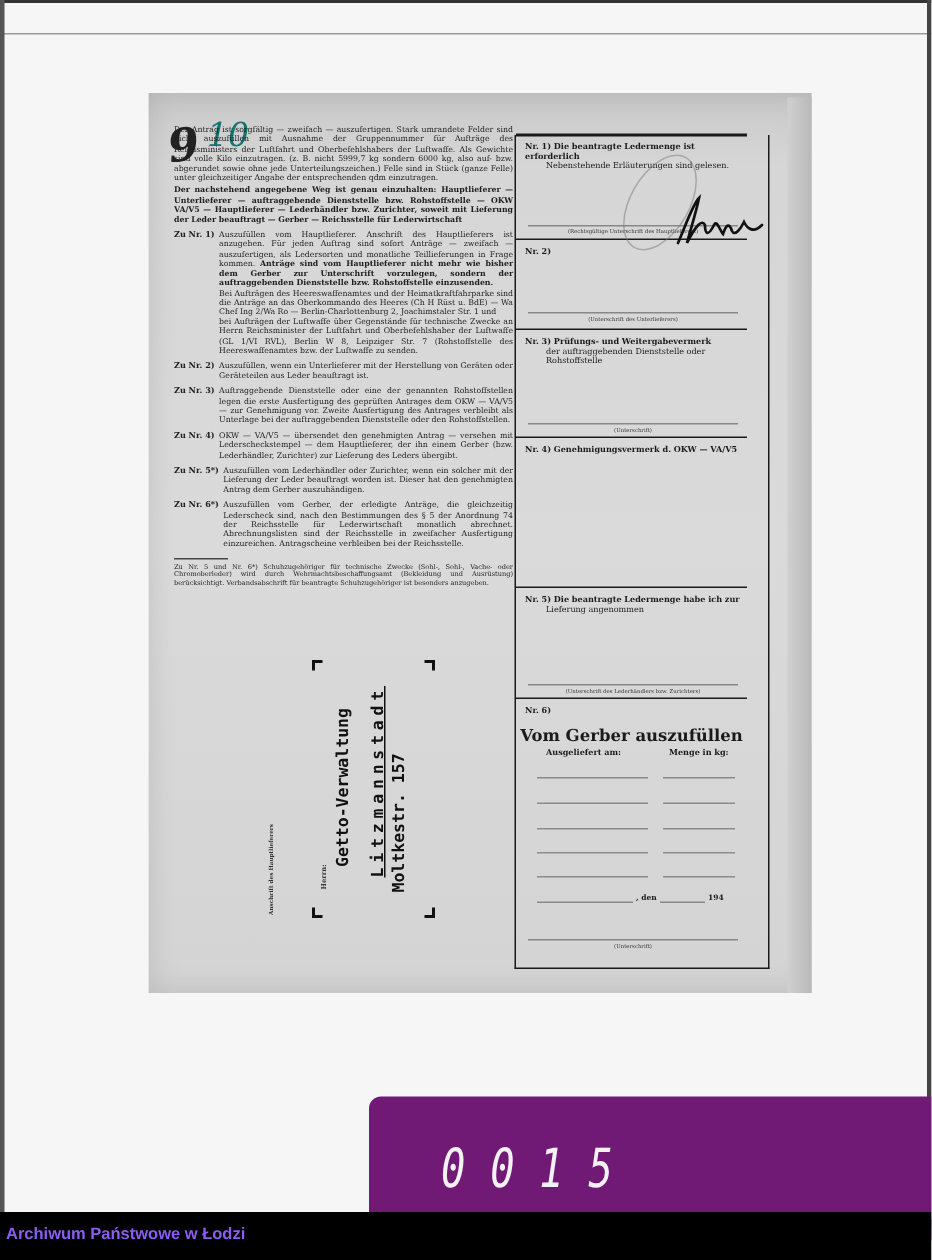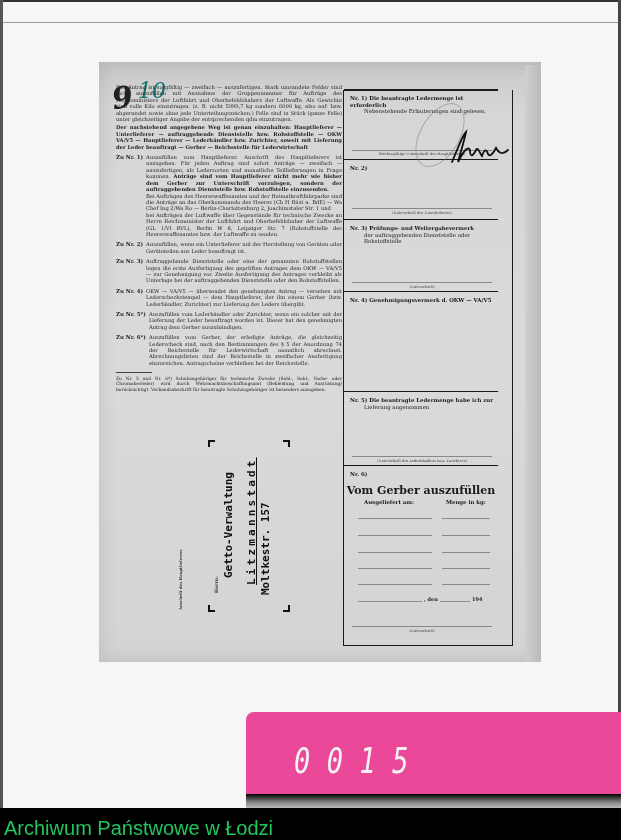--- a/index.html
+++ b/index.html
@@ -57,26 +57,26 @@
   .c-tr { left: 108px; top: 0; border-right-width: 2px; border-top-width: 2px; }
   .c-bl { left: 33px; top: 165px; border-left-width: 2px; border-bottom-width: 2px; }
   .c-br { left: 108px; top: 165px; border-right-width: 2px; border-bottom-width: 2px; }
   .vtext { position: absolute; transform-origin: left top; transform: rotate(-90deg); white-space: nowrap; font-family: "DejaVu Sans Mono", monospace; font-weight: bold; color: #111; }
   .v-abs { font-family: "DejaVu Serif", serif; font-size: 3.8px; left: 3px; top: 170px; color: #333; }
   .v-an { font-family: "DejaVu Serif", serif; font-size: 4.5px; left: 39px; top: 153px; color: #333; }
   .v-getto { font-size: 11px; left: 47px; top: 138px; }
   .v-city { font-size: 11px; left: 70px; top: 145px; text-decoration: underline; letter-spacing: 3.2px; }
   .v-street { font-size: 11px; left: 84px; top: 155px; }
 
-  .film-strip { position: absolute; left: 246px; top: 712px; width: 375px; height: 96px; background: #ec4899; border-top-left-radius: 8px; }
+  .film-strip { position: absolute; left: 246px; top: 731px; width: 375px; height: 96px; background: #701a75; border-top-left-radius: 8px; }
   .film-strip .fade { position: absolute; left: 0; bottom: 0; width: 375px; height: 14px; background: linear-gradient(180deg, #000, #888 60%, #bbb); }
   .frame-number { position: absolute; left: 48px; top: 28px; font-family: "DejaVu Sans Mono", monospace; font-size: 36px; color: #f2f2f2; letter-spacing: 22px; font-style: italic; transform: scaleX(0.75); transform-origin: left center; }
 
   .footer-bar { position: absolute; left: 0; top: 808px; width: 621px; height: 32px; background: #000; }
-  .archive-label { position: absolute; left: 4px; top: 9px; font-family: "Liberation Sans", sans-serif; font-size: 20px; font-weight: normal; color: #22c55e; }
+  .archive-label { position: absolute; left: 4px; top: 9px; font-family: "Liberation Sans", sans-serif; font-size: 11px; font-weight: bold; color: #8b5cf6; }
 </style>
 </head>
 <body>
 
 <div class="scan-bg"></div>
 <div class="scan-top-edge"></div>
 <div class="scan-topline"></div>
 <div class="scan-left-edge"></div>
 <div class="scan-right-edge"></div>
 

